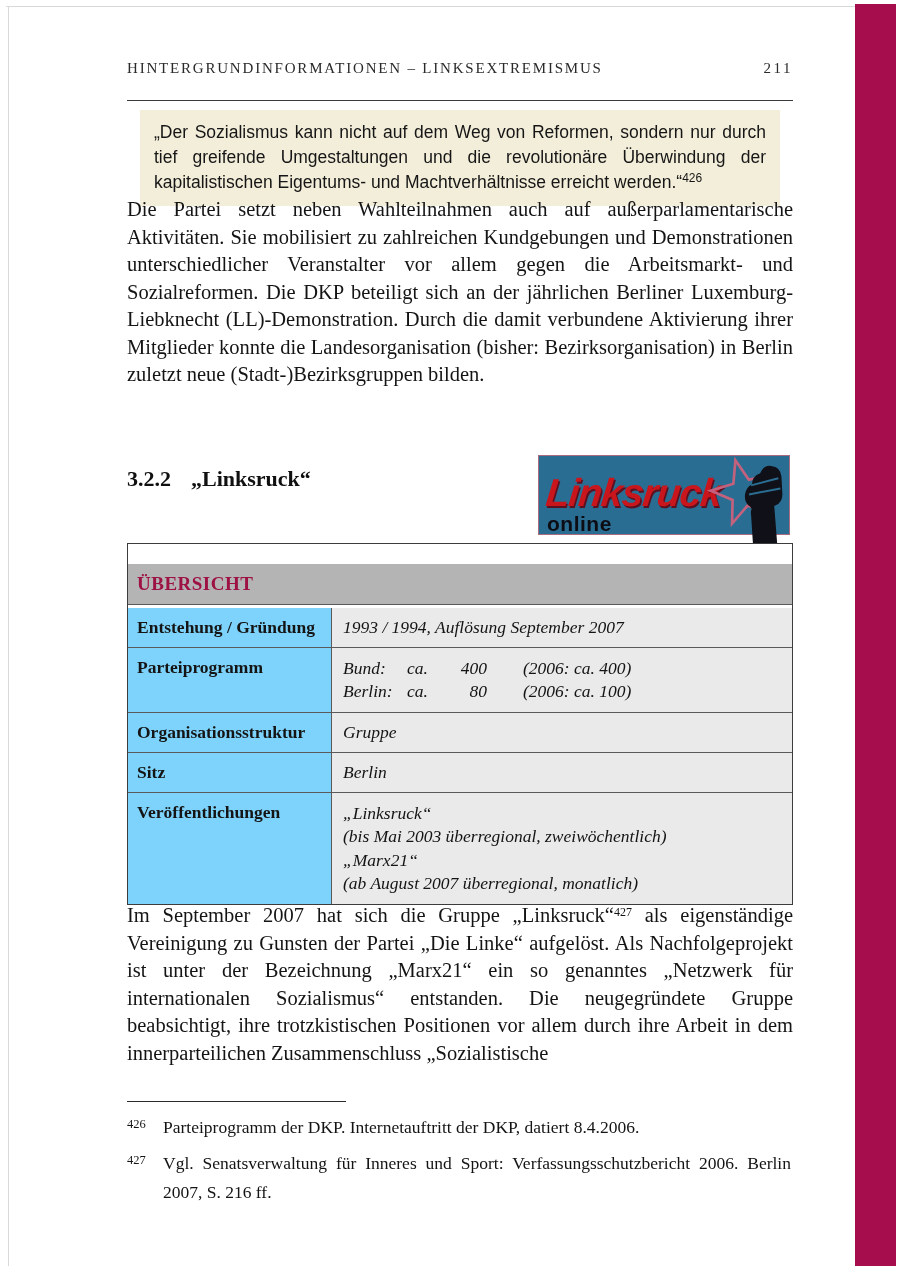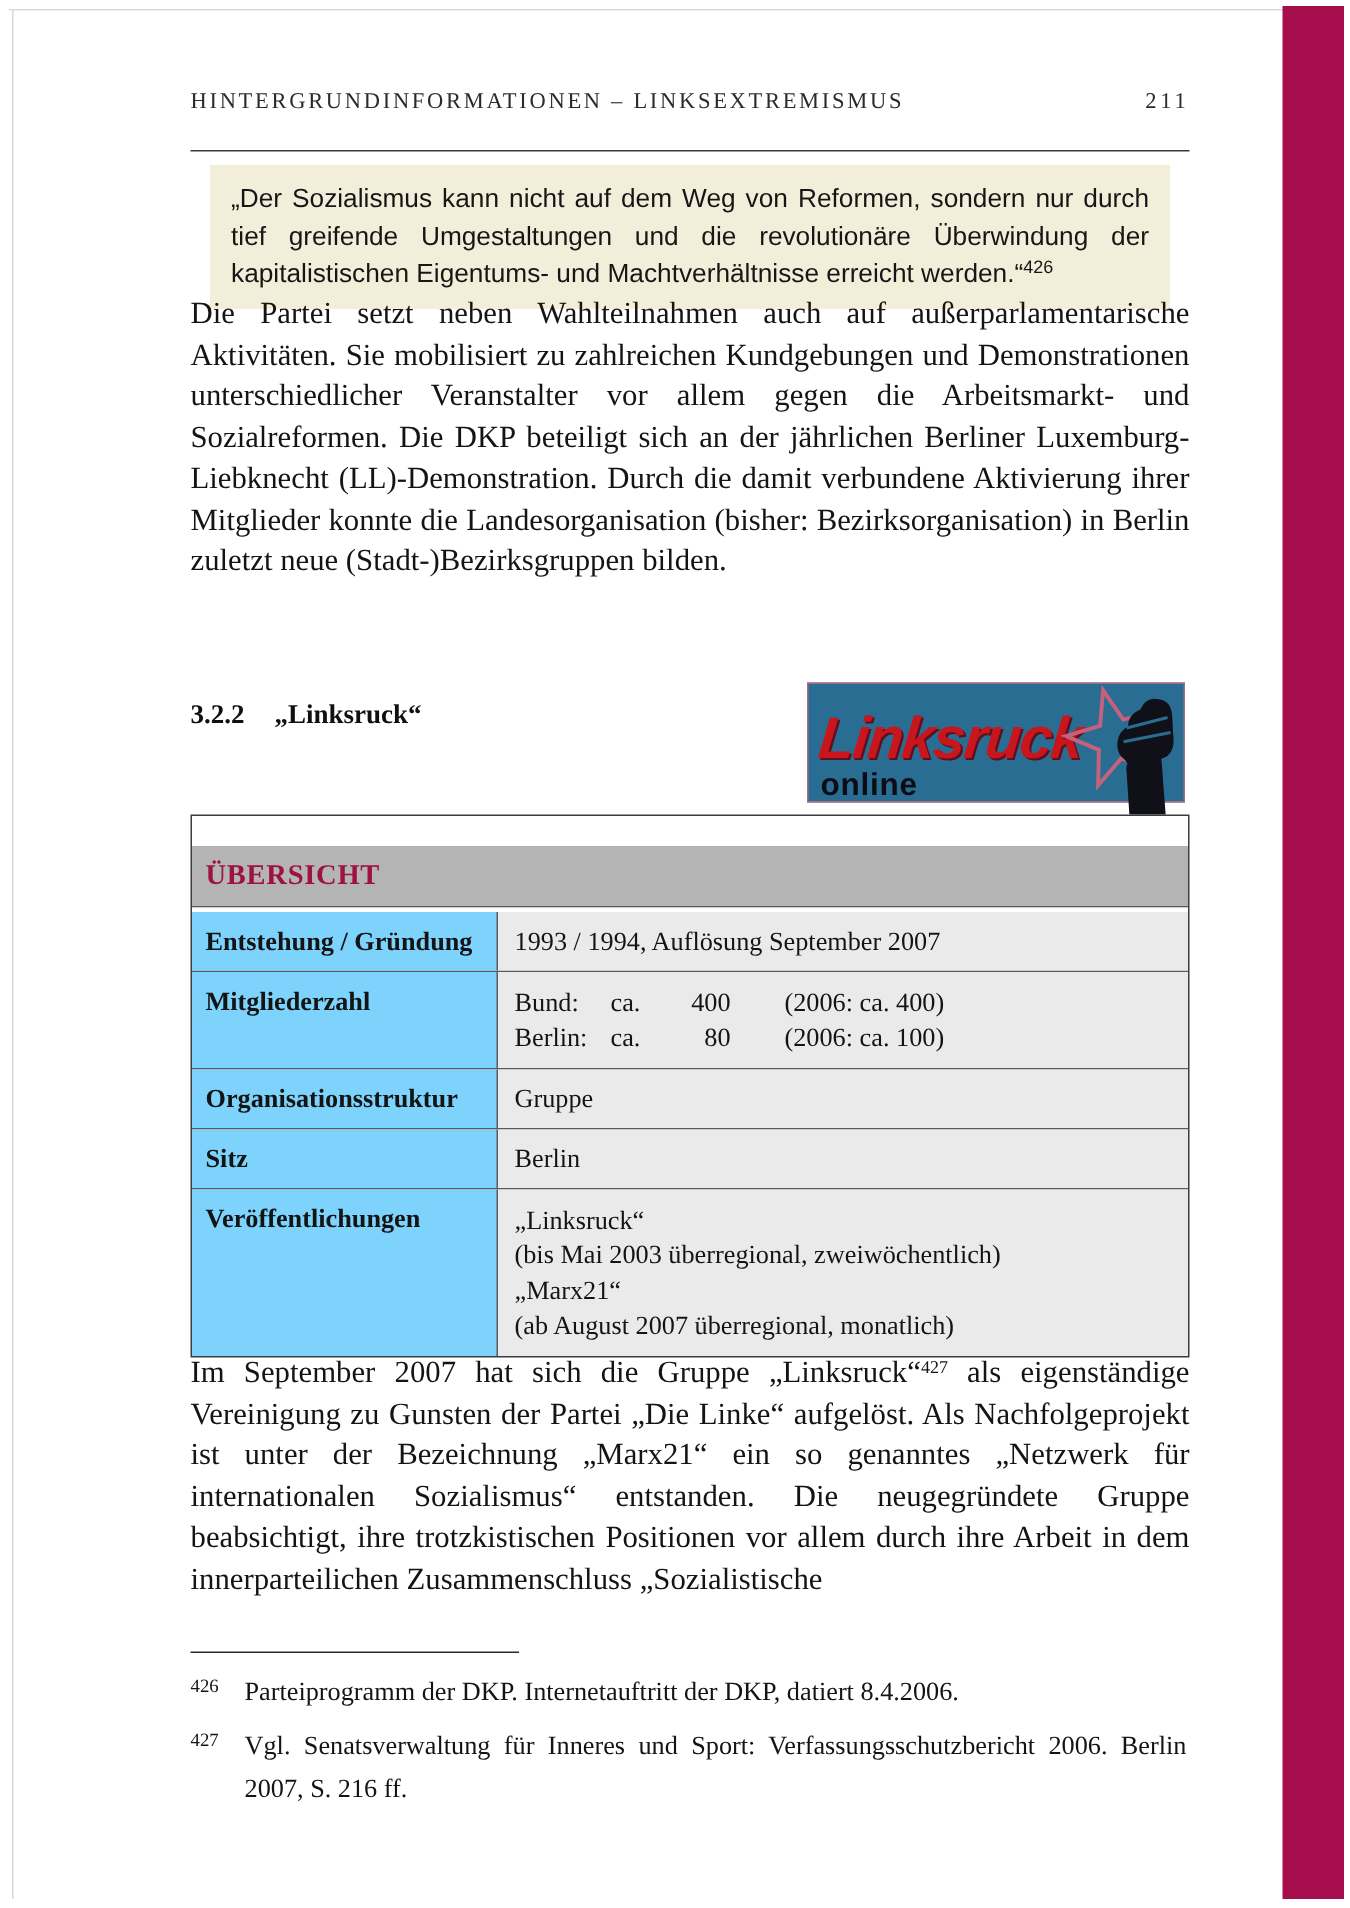--- a/index.html
+++ b/index.html
@@ -37,21 +37,21 @@
   .para{
     position:absolute;left:127px;width:666px;
     font-size:20.5px;line-height:27.5px;text-align:justify;
   }
   .para-1{top:196px;}
   .para-2{top:902px;}
 
   
   .section-heading{
     position:absolute;left:127px;top:466px;
-    font-size:18px;font-weight:bold;color:#101010;
+    font-size:22px;font-weight:bold;color:#101010;
   }
   .section-heading .sec-title{margin-left:20px;}
 
   
   .logo{
     position:absolute;left:538px;top:455px;width:252px;height:80px;
     background:#2a6d92;border:1px solid #a86b80;box-sizing:border-box;
     overflow:visible;
   }
   .logo-title{
@@ -82,21 +82,21 @@
     border-bottom:1px solid #5a5a5a;
   }
   .overview-spacer{height:3px;background:#ffffff;}
   .trow{display:flex;border-top:1px solid #5a5a5a;}
   .trow.first{border-top:none;}
   .tlabel{
     width:188px;flex:0 0 188px;background:#7dd3fc;
     border-right:1px solid #5a5a5a;
     padding:9px 6px 9px 9px;font-weight:bold;
   }
-  .tvalue{flex:1;background:#eaeaea;padding:9px 8px 9px 11px;}
+  .tvalue{flex:1;background:#eaeaea;padding:9px 8px 9px 11px;font-style:italic;}
   .member-line{display:flex;line-height:23px;}
   .m-place{width:64px;}
   .m-approx{width:40px;}
   .m-count{width:40px;text-align:right;}
   .m-compare{margin-left:36px;}
   .pub-block{line-height:23px;}
   .pub-block + .pub-block{margin-top:1px;}
 
   
   .fn-rule{position:absolute;left:127px;top:1101px;width:219px;border-top:1.5px solid #2a2a2a;}
@@ -146,21 +146,21 @@
 <div class="overview">
   <div class="overview-header" style="color:#9d1243;margin-top:20px;">ÜBERSICHT</div>
   <div class="overview-spacer"></div>
 
   <div class="trow first">
     <div class="tlabel">Entstehung / Gründung</div>
     <div class="tvalue">1993 / 1994, Auflösung September 2007</div>
   </div>
 
   <div class="trow">
-    <div class="tlabel">Mitgliederzahl</div>
+    <div class="tlabel">Parteiprogramm</div>
     <div class="tvalue">
       <div class="member-line">
         <span class="m-place">Bund:</span>
         <span class="m-approx">ca.</span>
         <span class="m-count">400</span>
         <span class="m-compare">(2006: ca.  400)</span>
       </div>
       <div class="member-line">
         <span class="m-place">Berlin:</span>
         <span class="m-approx">ca.</span>

